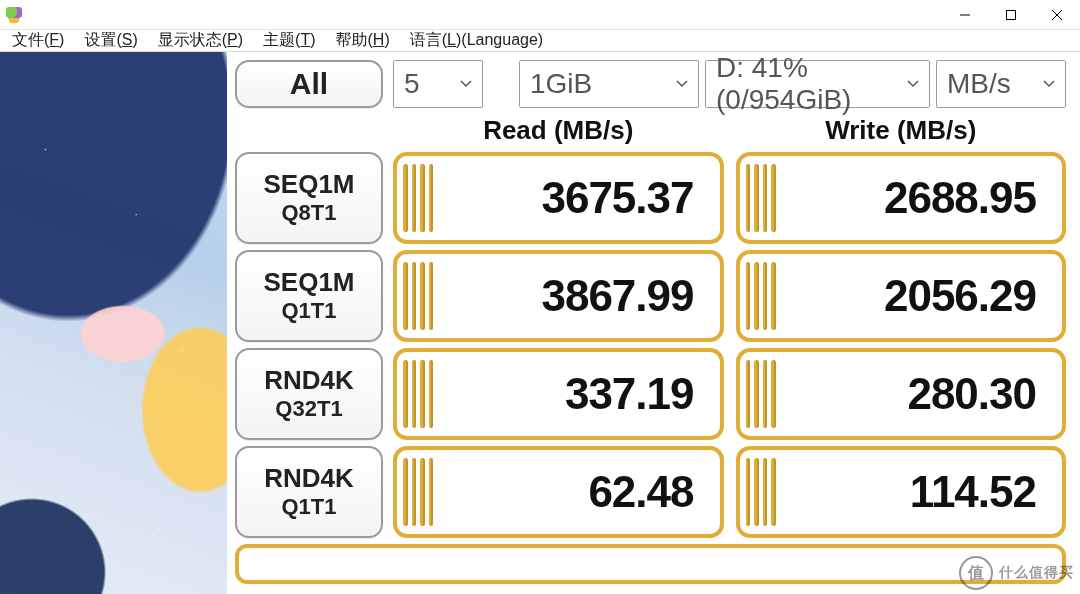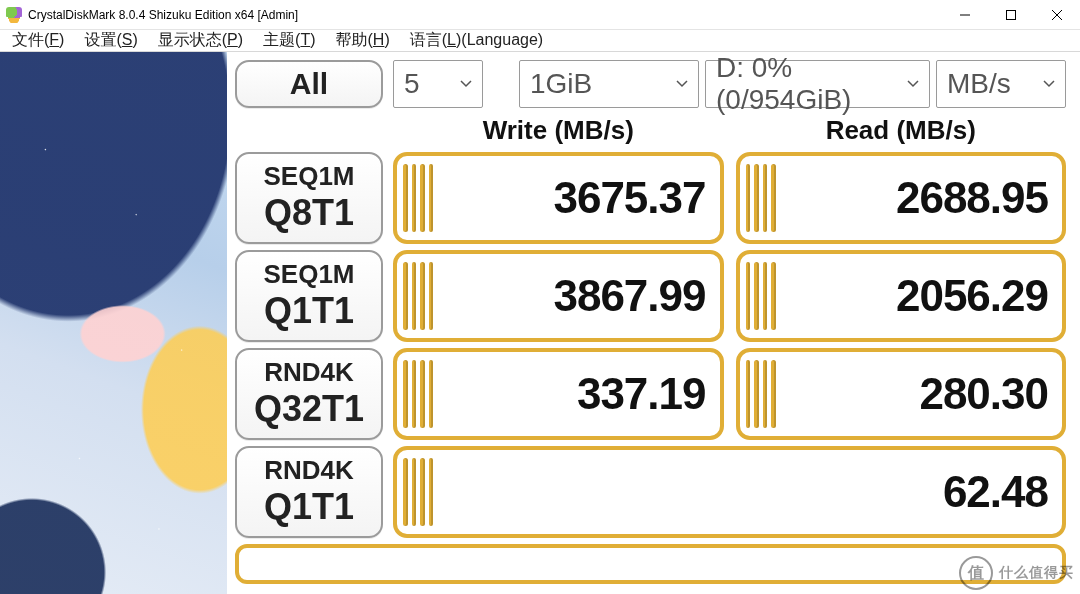--- a/index.html
+++ b/index.html
@@ -114,21 +114,21 @@
     border:2px solid var(--btn-border);
     border-radius:14px;
     background:linear-gradient(#ffffff,#f4f4f4);
     display:flex;flex-direction:column;align-items:center;justify-content:center;
     font-weight:700;color:#222;cursor:pointer;
     box-shadow:0 1px 0 rgba(0,0,0,.08);
     line-height:1.15;
   }
   .bench-btn.single{font-size:30px;}
   .bench-btn .l1{font-size:26px;}
-  .bench-btn .l2{font-size:36px;}
+  .bench-btn .l2{font-size:22px;}
 
   
   .ctrl-row{height:48px;}
   .ctrl-row .leftcol{height:48px;}
   .ctrl-group{flex:1;display:flex;gap:6px;}
   .sel{
     border:1px solid #9a9a9a;background:#fff;
     display:flex;align-items:center;justify-content:space-between;
     padding:0 10px;height:48px;font-size:28px;color:#555;
     cursor:pointer;border-radius:2px;
@@ -151,21 +151,21 @@
   .res-row{height:104px;}
   .res-row .leftcol{height:92px;}
   .result-pair{flex:1;display:flex;gap:12px;}
   .result{
     flex:1;
     position:relative;
     border:4px solid var(--panel-orange);
     border-radius:14px;
     background:var(--panel-inner);
     display:flex;align-items:center;justify-content:flex-end;
-    padding:0 14px 0 44px;
+    padding:0 26px 0 44px;
     overflow:hidden;
   }
   
   .grips{
     position:absolute;left:6px;top:8px;bottom:8px;width:30px;
     display:flex;gap:4px;
   }
   .grips span{
     flex:1;background:var(--panel-orange);
     border-radius:3px;
@@ -197,21 +197,20 @@
   }
   .wm-text{letter-spacing:1px;}
 
   .caret svg{display:block;}
 </style>
 </head>
 <body>
 
 <div class="titlebar">
   <div class="title-icon"></div>
-  <div class="title-text">CrystalDiskMark 8.0.4 Shizuku Edition x64 [Admin]</div>
   <div class="win-controls">
     <div class="win-btn">
       <svg width="10" height="10" viewBox="0 0 10 10">
           <path d="M0 5h10" stroke="#000" stroke-width="1"></path>
         </svg>
     </div>
     <div class="win-btn">
       <svg width="10" height="10" viewBox="0 0 10 10">
           <rect x="0.5" y="0.5" width="9" height="9" fill="none" stroke="#000" stroke-width="1"></rect>
         </svg>
@@ -256,43 +255,43 @@
         </div>
         <div class="sel size">
           <span>1GiB</span>
           <span class="caret">
               <svg width="12" height="8" viewBox="0 0 12 8">
                 <path d="M1 1l5 5 5-5" fill="none" stroke="#555" stroke-width="1.5"></path>
               </svg>
             </span>
         </div>
         <div class="sel drive">
-          <span>D: 0% (0/954GiB)</span>
+          <span>D: 41% (0/954GiB)</span>
           <span class="caret">
               <svg width="12" height="8" viewBox="0 0 12 8">
                 <path d="M1 1l5 5 5-5" fill="none" stroke="#555" stroke-width="1.5"></path>
               </svg>
             </span>
         </div>
         <div class="sel unit">
           <span>MB/s</span>
           <span class="caret">
               <svg width="12" height="8" viewBox="0 0 12 8">
                 <path d="M1 1l5 5 5-5" fill="none" stroke="#555" stroke-width="1.5"></path>
               </svg>
             </span>
         </div>
       </div>
     </div>
 
     <div class="row hdr-row">
       <div class="leftcol"></div>
       <div class="result-pair">
+        <div class="hdr">Read (MB/s)</div>
         <div class="hdr">Write (MB/s)</div>
-        <div class="hdr">Read (MB/s)</div>
       </div>
     </div>
 
     <div class="row res-row">
       <div class="leftcol">
         <div class="bench-btn">
           <span class="l1">SEQ1M</span>
           <span class="l2">Q8T1</span>
         </div>
       </div>
@@ -386,20 +385,29 @@
       <div class="result-pair">
         <div class="result">
           <div class="grips">
               <span></span>
               <span></span>
               <span></span>
               <span></span>
             </div>
           <span class="value">62.48</span>
         </div>
+        <div class="result">
+          <div class="grips">
+              <span></span>
+              <span></span>
+              <span></span>
+              <span></span>
+            </div>
+          <span class="value">114.52</span>
+        </div>
       </div>
     </div>
 
     <div class="row footer-row">
       <div class="footer-bar"></div>
     </div>
 
   </div>
 
   <div class="watermark">

